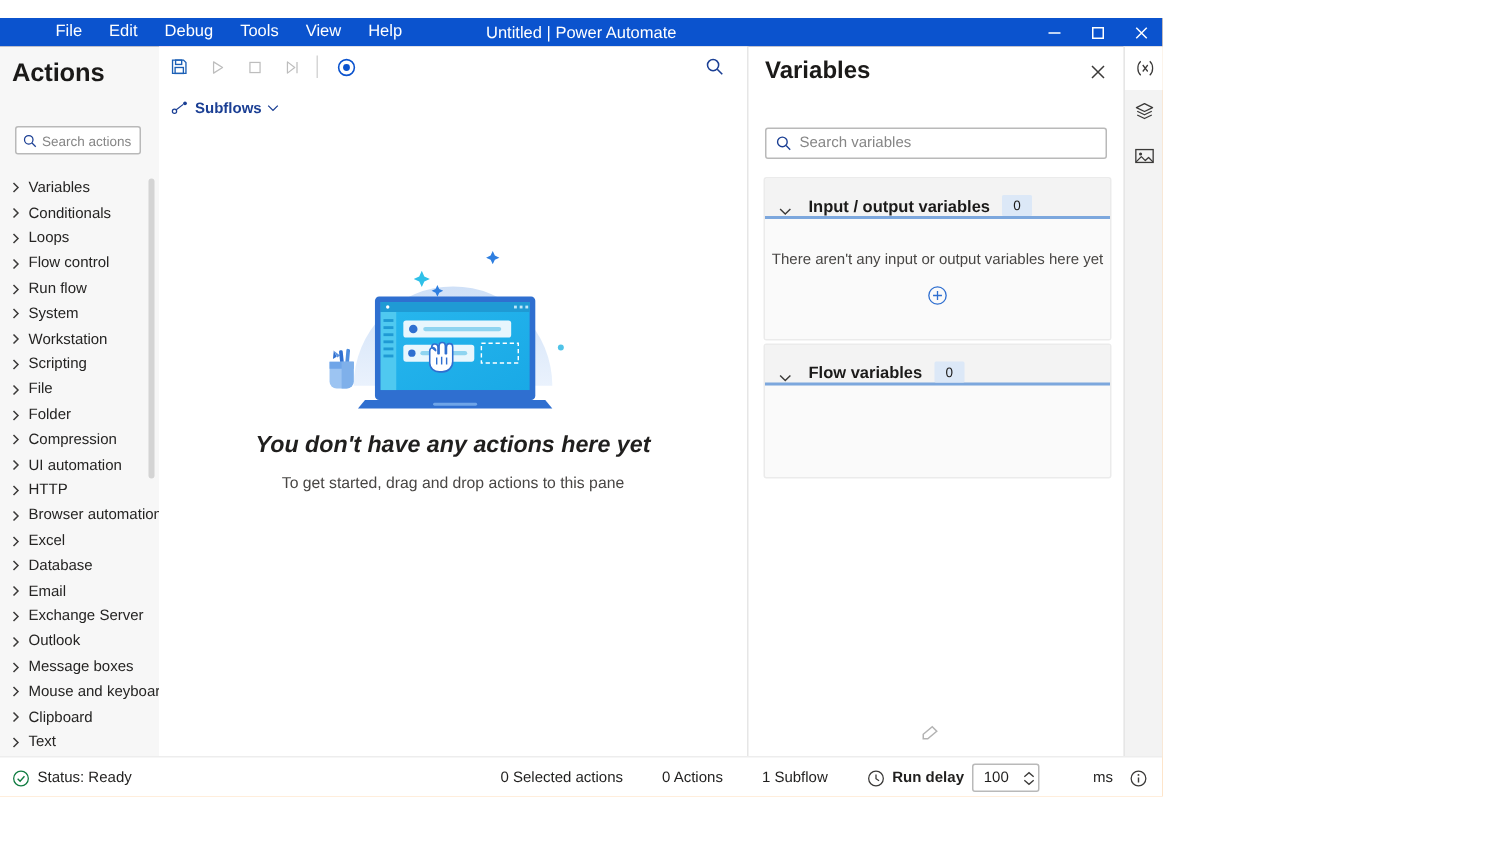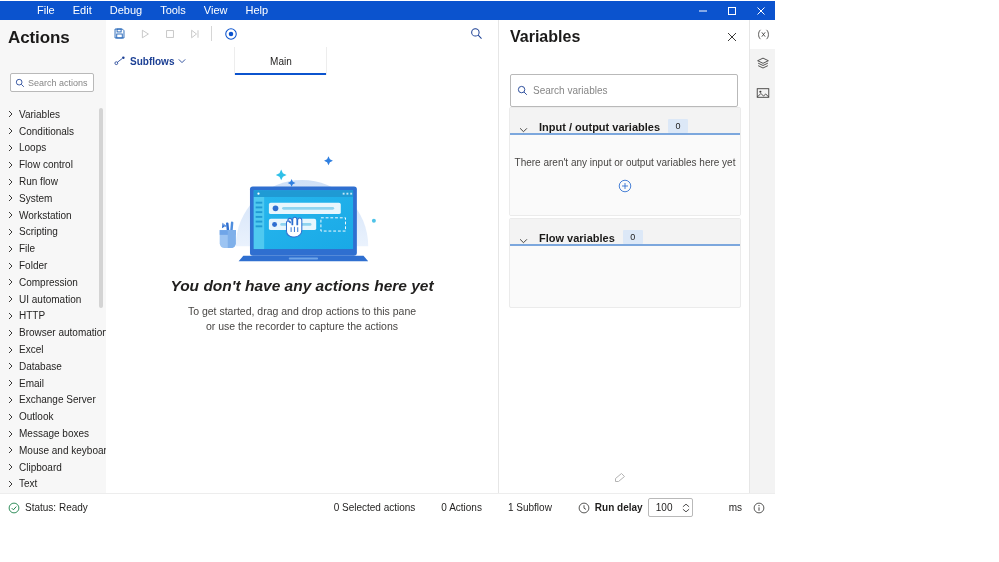--- a/index.html
+++ b/index.html
@@ -2,21 +2,21 @@
 <html><head>
 <meta charset="utf-8">
 <style>
   html,body{margin:0;padding:0;}
   body{
     width:999px;height:562px;background:#ffffff;overflow:hidden;
     font-family:"Liberation Sans","DejaVu Sans",sans-serif;
     font-size:12px;color:#201f1e;
     -webkit-font-smoothing:antialiased;
   }
-  .app{position:absolute;left:0;top:1px;width:775px;height:519px;background:#fdba74;overflow:hidden;}
+  .app{position:absolute;left:0;top:12px;width:775px;height:519px;background:#fdba74;overflow:hidden;}
 
   
   .titlebar{position:absolute;left:0;top:0;width:775px;height:19px;background:#0b53ce;display:flex;align-items:center;}
   .menu{display:flex;align-items:center;margin-left:28px;gap:0;}
   .menu-item{color:#ffffff;font-size:11px;padding:0 9px;line-height:19px;cursor:default;white-space:nowrap;}
   .title-text{position:absolute;left:0;right:0;text-align:center;color:#ffffff;font-size:11px;pointer-events:none;}
   .wbtns{position:absolute;right:0;top:0;height:19px;display:flex;}
   .wbtn{width:29px;height:19px;display:flex;align-items:center;justify-content:center;color:#fff;}
   .wbtn svg{display:block;}
 
@@ -48,21 +48,21 @@
   .canvas{position:absolute;left:0;top:55px;width:392px;height:418px;background:#ffffff;display:flex;flex-direction:column;align-items:center;justify-content:flex-start;padding-top:52px;box-sizing:border-box;}
   .illo{width:190px;height:140px;}
   .empty-h{margin-top:10px;font-size:15.5px;font-weight:600;color:#201f1e;font-style:italic;}
   .empty-p{margin-top:9px;font-size:10.5px;color:#484644;text-align:center;line-height:15px;}
 
   
   .vars{position:absolute;left:498px;top:19px;width:251px;height:473px;background:#ffffff;border-left:1px solid #e6e6e6;}
   .vars-head{position:absolute;left:0;top:0;width:251px;height:34px;display:flex;align-items:center;}
   .vars-title{margin-left:11px;font-size:16px;font-weight:600;color:#1b1a19;}
   .vars-close{position:absolute;right:10px;top:9px;width:16px;height:16px;display:flex;align-items:center;justify-content:center;color:#3b3a39;}
-  .vsearch{position:absolute;left:11px;top:54px;width:228px;height:33px;background:#fff;border:1px solid #b9b9b9;border-radius:2px;display:flex;align-items:center;padding:0 6px;box-sizing:border-box;}
+  .vsearch{position:absolute;left:11px;top:54px;width:228px;height:21px;background:#fff;border:1px solid #b9b9b9;border-radius:2px;display:flex;align-items:center;padding:0 6px;box-sizing:border-box;}
   .vsearch svg{margin-right:5px;}
   .vsearch .ph{font-size:10px;color:#868686;}
 
   .vcard{position:absolute;left:10px;width:230px;background:#fafafa;border:1px solid #ebebeb;border-radius:2px;overflow:hidden;}
   .vcard.io{top:87px;height:107px;}
   .vcard.flow{top:198px;height:88px;}
   .vcard-head{height:25px;display:flex;align-items:flex-end;border-bottom:2px solid #7ca7dd;background:#f3f3f3;}
   .vcard-chev{margin-left:9px;display:flex;align-items:center;color:#3b3a39;}
   .vcard-title{margin-left:11px;font-size:11px;font-weight:600;color:#1b1a19;}
   .vcard-count{margin-left:8px;min-width:14px;height:14px;line-height:14px;padding:0 3px;text-align:center;font-size:9px;color:#1b1a19;background:#dce8f7;border-radius:1px;}
@@ -98,20 +98,21 @@
 
   <div class="titlebar">
     <div class="menu">
       <div class="menu-item">File</div>
       <div class="menu-item">Edit</div>
       <div class="menu-item">Debug</div>
       <div class="menu-item">Tools</div>
       <div class="menu-item">View</div>
       <div class="menu-item">Help</div>
     </div>
+    <div class="title-text">Untitled | Power Automate</div>
     <div class="wbtns">
       <div class="wbtn">
         <svg width="10" height="10" viewBox="0 0 10 10">
             <path d="M1 5h8" stroke="#fff" stroke-width="1"></path>
           </svg>
       </div>
       <div class="wbtn">
         <svg width="10" height="10" viewBox="0 0 10 10">
             <rect x="1.5" y="1.5" width="7" height="7" fill="none" stroke="#fff" stroke-width="1"></rect>
           </svg>
@@ -325,23 +326,20 @@
       <div class="subflows">
         <svg width="12" height="10" viewBox="0 0 14 12">
           <circle cx="2.6" cy="8.6" r="1.7" fill="none" stroke="#1b3f94" stroke-width="1"></circle>
           <circle cx="11" cy="2.2" r="1.5" fill="#1b3f94"></circle>
           <path d="M4 7.4L9.6 3.1" stroke="#1b3f94" stroke-width="1"></path>
         </svg>
         <span>Subflows</span>
         <svg width="8" height="6" viewBox="0 0 10 7">
           <path d="M1 1.5l4 4 4-4" fill="none" stroke="#1b3f94" stroke-width="1.1"></path>
         </svg>
-      </div>
-      <div class="tab active">
-        <span>Main</span>
       </div>
     </div>
 
     <div class="canvas">
       <svg class="illo" viewBox="0 0 200 148">
         <defs>
           <linearGradient id="gdome" x1="0" y1="0" x2="0" y2="1">
             <stop offset="0" stop-color="#cfe0f7"></stop>
               <stop offset="1" stop-color="#eaf2fd"></stop>
           </linearGradient>
@@ -394,21 +392,20 @@
         <path d="M16.2 101.4l2.2 4.6 2-1.4z" fill="#5b93e0"></path>
         <rect x="20" y="101" width="2.6" height="9" rx="1" fill="#2f6fd0" transform="rotate(-6 21 105)"></rect>
         <rect x="24.5" y="100" width="2.6" height="10" rx="1" fill="#4f8ede" transform="rotate(5 25.8 105)"></rect>
         <path d="M13 109h17v14a5 5 0 0 1-5 5h-7a5 5 0 0 1-5-5z" fill="#9cc4f2"></path>
         <path d="M13 109h17v5H13z" fill="#6fa5e8"></path>
         <path d="M21.5 109h8.5v14a5 5 0 0 1-5 5h-3.5z" fill="#7fb0ea"></path>
       </svg>
       <div class="empty-h">You don't have any actions here yet</div>
       <div class="empty-p">
         <span>To get started, drag and drop actions to this pane</span><br>
-        <span>or use the recorder to capture the actions</span>
       </div>
     </div>
   </div>
 
   <div class="vars">
     <div class="vars-head">
       <div class="vars-title">Variables</div>
     </div>
     <div class="vars-close">
       <svg width="10" height="10" viewBox="0 0 10 10">

